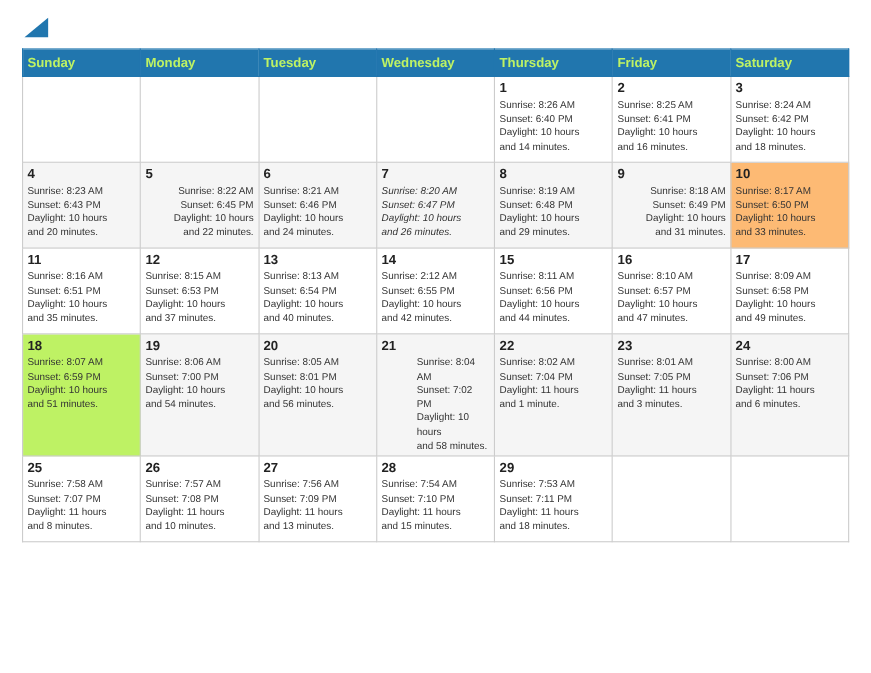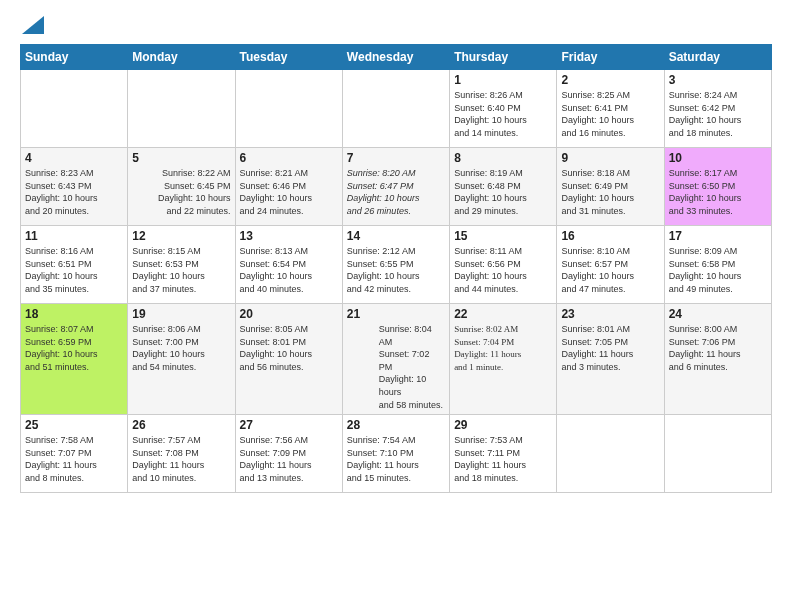--- a/index.html
+++ b/index.html
@@ -44,21 +44,21 @@
       font-size: 14px;
       color: #444;
     }
     .calendar-table {
       width: 100%;
       border-collapse: collapse;
       table-layout: fixed;
     }
     .calendar-table th {
       background: #2176ae;
-      color: #ffffff;
+      color: #bef264;
       font-size: 12px;
       font-weight: bold;
       padding: 5px 4px;
       text-align: left;
       border: 1px solid #2176ae;
     }
     .calendar-table td {
       border: 1px solid #ccc;
       vertical-align: top;
       padding: 3px 4px;
@@ -177,26 +177,26 @@
           </td>
           <td style="background: rgb(245, 245, 245);">
             <span class="day-num">8</span>
             <div class="day-info" style="white-space: pre-line;">Sunrise: 8:19 AM
 Sunset: 6:48 PM
 Daylight: 10 hours
 and 29 minutes.</div>
           </td>
           <td style="background: rgb(245, 245, 245);">
             <span class="day-num">9</span>
-            <div class="day-info" style="white-space: pre-line;">Sunrise: 8:18 AM
+            <div class="day-info" style="white-space: pre-line; text-align: right;">Sunrise: 8:18 AM
 Sunset: 6:49 PM
 Daylight: 10 hours
 and 31 minutes.</div>
           </td>
-          <td style="background: #f0abfc;">
+          <td style="background: #fdba74;">
             <span class="day-num">10</span>
             <div class="day-info" style="white-space: pre-line;">Sunrise: 8:17 AM
 Sunset: 6:50 PM
 Daylight: 10 hours
 and 33 minutes.</div>
           </td>
         </tr>
         <tr>
           <td>
             <span class="day-num">11</span>
@@ -272,21 +272,21 @@
           </td>
           <td style="background: rgb(245, 245, 245);">
             <span class="day-num">21</span>
             <div class="day-info" style="white-space: pre-line; margin-left: 32px;">Sunrise: 8:04 AM
 Sunset: 7:02 PM
 Daylight: 10 hours
 and 58 minutes.</div>
           </td>
           <td style="background: rgb(245, 245, 245);">
             <span class="day-num">22</span>
-            <div class="day-info" style="white-space: pre-line; font-family: Liberation Serif, serif;">Sunrise: 8:02 AM
+            <div class="day-info" style="white-space: pre-line;">Sunrise: 8:02 AM
 Sunset: 7:04 PM
 Daylight: 11 hours
 and 1 minute.</div>
           </td>
           <td style="background: rgb(245, 245, 245);">
             <span class="day-num">23</span>
             <div class="day-info" style="white-space: pre-line;">Sunrise: 8:01 AM
 Sunset: 7:05 PM
 Daylight: 11 hours
 and 3 minutes.</div>

